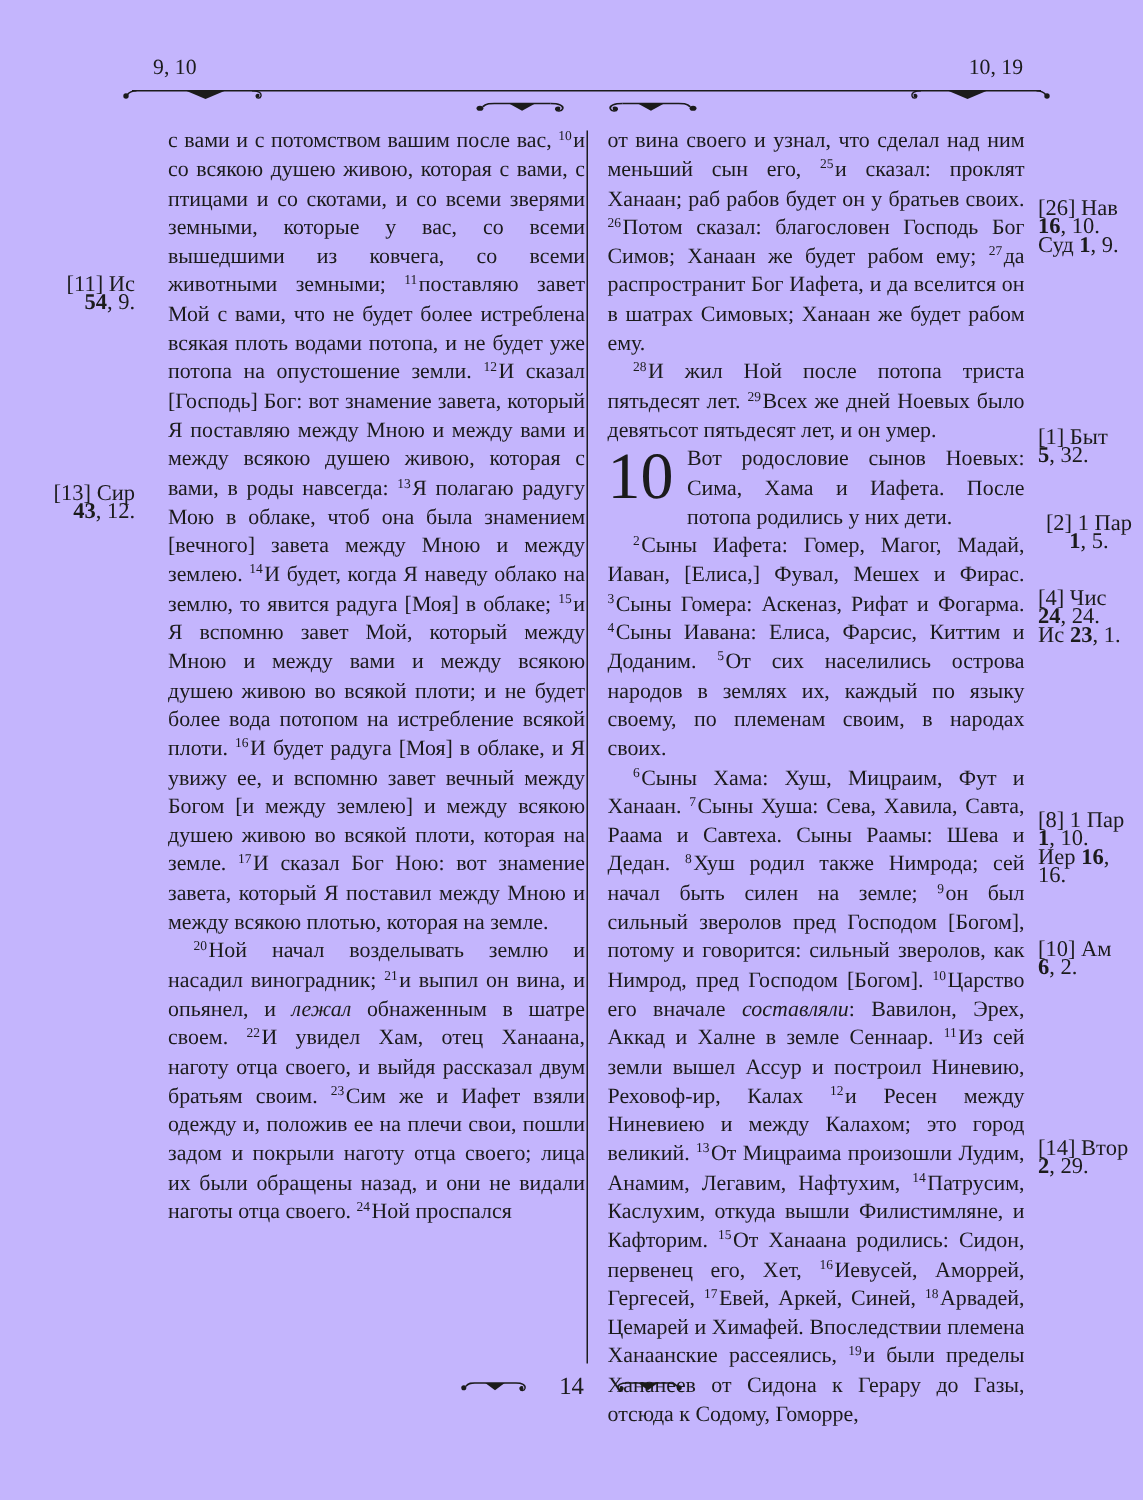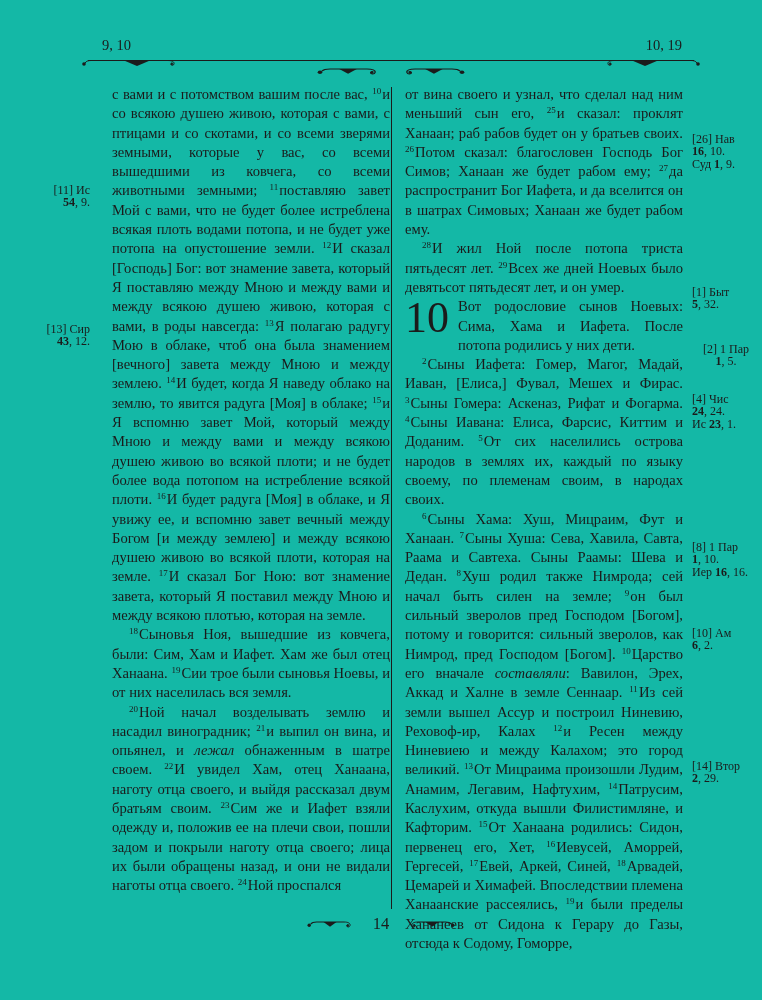--- a/index.html
+++ b/index.html
@@ -1,18 +1,18 @@
 <!DOCTYPE html>
 <html lang="ru"><head>
 <meta charset="utf-8">
 <style>
   html,body { margin:0; padding:0; background:#e8e8e4; }
   .page {
     position:relative; width:762px; height:1000px; margin:0 auto;
-    background:#14b8a6; color:#1b1b1b; overflow:hidden;
+    background:#c4b5fd; color:#1b1b1b; overflow:hidden;
     font-family:"Liberation Serif", serif;
   }
   
   .hdr-left  { position:absolute; left:102px; top:37px; font-size:14.5px; }
   .hdr-right { position:absolute; right:80px; top:37px; font-size:14.5px;margin-left:32px; }
   .hdr-title { position:absolute; left:0; right:0; top:34px; text-align:center;
                font-size:16px; font-weight:700; letter-spacing:5px; }
   .hdr-rule  { position:absolute; left:80px; top:56px; }
   
   .main { position:absolute; left:0; top:85px; width:762px; height:835px; }
@@ -20,21 +20,21 @@
               font-size:14.6px; line-height:19.3px; }
   .col-left  { left:100px;margin-left:12px; }
   .col-right { left:405px; }
   .divider { position:absolute; left:391px; top:2px; width:1px; height:822px; background:#1c1c1c; }
   p.para { margin:0; }
   p.para.indent { text-indent:17px; }
   sup.vnum { font-size:9px; line-height:0; vertical-align:baseline;
              position:relative; top:-5px; margin-right:1px; }
   .chapter-num { float:left; font-size:44px; line-height:36px; padding:3px 9px 0 0; }
   
-  .notes { position:absolute; top:0; height:835px; font-size:12px; line-height:12.4px; }
+  .notes { position:absolute; top:0; height:835px; font-size:15px; line-height:12.4px; }
   .notes-left  { left:26px;  width:64px; text-align:right; }
   .notes-right { left:692px; width:68px; text-align:left; }
   .margin-note { position:absolute; width:100%; }
   
   .footer { position:absolute; left:0; right:0; top:914px; display:flex;
             align-items:center; justify-content:center; gap:16px; }
   .page-num { font-size:16.5px; }
   svg .ink { fill:#1b1b1b; }
   svg .stroke { stroke:#1b1b1b; fill:none; }
 </style>
@@ -78,21 +78,20 @@
           <div class="note-line"><span>[11] Ис</span></div>
           <div class="note-line"><b>54</b><span>, 9.</span></div>
         </div>
         <div class="margin-note" style="top: 238px;">
           <div class="note-line"><span>[13] Сир</span></div>
           <div class="note-line"><b>43</b><span>, 12.</span></div>
         </div>
       </div>
     <div class="text-col col-left">
         <p class="para"><span>с вами и с потомством вашим после вас, </span><sup class="vnum">10</sup><span>и со всякою душею живою, которая с вами, с птицами и со скотами, и со всеми зверями земными, которые у вас, со всеми вышедшими из ковчега, со всеми животными земными; </span><sup class="vnum">11</sup><span>поставляю завет Мой с вами, что не будет более истреблена всякая плоть водами потопа, и не будет уже потопа на опустошение земли. </span><sup class="vnum">12</sup><span>И сказал [Господь] Бог: вот знамение завета, который Я поставляю между Мною и между вами и между всякою душею живою, которая с вами, в роды навсегда: </span><sup class="vnum">13</sup><span>Я полагаю радугу Мою в облаке, чтоб она была знамением [вечного] завета между Мною и между землею. </span><sup class="vnum">14</sup><span>И будет, когда Я наведу облако на землю, то явится радуга [Моя] в облаке; </span><sup class="vnum">15</sup><span>и Я вспомню завет Мой, который между Мною и между вами и между всякою душею живою во всякой плоти; и не будет более вода потопом на истребление всякой плоти. </span><sup class="vnum">16</sup><span>И будет радуга [Моя] в облаке, и Я увижу ее, и вспомню завет вечный между Богом [и между землею] и между всякою душею живою во всякой плоти, которая на земле. </span><sup class="vnum">17</sup><span>И сказал Бог Ною: вот знамение завета, который Я поставил между Мною и между всякою плотью, которая на земле.</span></p>
-        <p class="para indent"><sup class="vnum">18</sup><span>Сыновья Ноя, вышедшие из ковчега, были: Сим, Хам и Иафет. Хам же был отец Ханаана. </span><sup class="vnum">19</sup><span>Сии трое были сыновья Ноевы, и от них населилась вся земля.</span></p>
         <p class="para indent"><sup class="vnum">20</sup><span>Ной начал возделывать землю и насадил виноградник; </span><sup class="vnum">21</sup><span>и выпил он вина, и опьянел, и </span><i>лежал</i><span> обнаженным в шатре своем. </span><sup class="vnum">22</sup><span>И увидел Хам, отец Ханаана, наготу отца своего, и выйдя рассказал двум братьям своим. </span><sup class="vnum">23</sup><span>Сим же и Иафет взяли одежду и, положив ее на плечи свои, пошли задом и покрыли наготу отца своего; лица их были обращены назад, и они не видали наготы отца своего. </span><sup class="vnum">24</sup><span>Ной проспался</span></p>
       </div>
     <div class="divider"></div>
     <div class="text-col col-right">
         <p class="para"><span>от вина своего и узнал, что сделал над ним меньший сын его, </span><sup class="vnum">25</sup><span>и сказал: проклят Ханаан; раб рабов будет он у братьев своих. </span><sup class="vnum">26</sup><span>Потом сказал: благословен Господь Бог Симов; Ханаан же будет рабом ему; </span><sup class="vnum">27</sup><span>да распространит Бог Иафета, и да вселится он в шатрах Симовых; Ханаан же будет рабом ему.</span></p>
         <p class="para indent"><sup class="vnum">28</sup><span>И жил Ной после потопа триста пятьдесят лет. </span><sup class="vnum">29</sup><span>Всех же дней Ноевых было девятьсот пятьдесят лет, и он умер.</span></p>
         <p class="para"><span class="chapter-num">10</span><span>Вот родословие сынов Ноевых: Сима, Хама и Иафета. После потопа родились у них дети.</span></p>
         <p class="para indent"><sup class="vnum">2</sup><span>Сыны Иафета: Гомер, Магог, Мадай, Иаван, [Елиса,] Фувал, Мешех и Фирас. </span><sup class="vnum">3</sup><span>Сыны Гомера: Аскеназ, Рифат и Фогарма. </span><sup class="vnum">4</sup><span>Сыны Иавана: Елиса, Фарсис, Киттим и Доданим. </span><sup class="vnum">5</sup><span>От сих населились острова народов в землях их, каждый по языку своему, по племенам своим, в народах своих.</span></p>
         <p class="para indent"><sup class="vnum">6</sup><span>Сыны Хама: Хуш, Мицраим, Фут и Ханаан. </span><sup class="vnum">7</sup><span>Сыны Хуша: Сева, Хавила, Савта, Раама и Савтеха. Сыны Раамы: Шева и Дедан. </span><sup class="vnum">8</sup><span>Хуш родил также Нимрода; сей начал быть силен на земле; </span><sup class="vnum">9</sup><span>он был сильный зверолов пред Господом [Богом], потому и говорится: сильный зверолов, как Нимрод, пред Господом [Богом]. </span><sup class="vnum">10</sup><span>Царство его вначале </span><i>составляли</i><span>: Вавилон, Эрех, Аккад и Халне в земле Сеннаар. </span><sup class="vnum">11</sup><span>Из сей земли вышел Ассур и построил Ниневию, Реховоф-ир, Калах </span><sup class="vnum">12</sup><span>и Ресен между Ниневиею и между Калахом; это город великий. </span><sup class="vnum">13</sup><span>От Мицраима произошли Лудим, Анамим, Легавим, Нафтухим, </span><sup class="vnum">14</sup><span>Патрусим, Каслухим, откуда вышли Филистимляне, и Кафторим. </span><sup class="vnum">15</sup><span>От Ханаана родились: Сидон, первенец его, Хет, </span><sup class="vnum">16</sup><span>Иевусей, Аморрей, Гергесей, </span><sup class="vnum">17</sup><span>Евей, Аркей, Синей, </span><sup class="vnum">18</sup><span>Арвадей, Цемарей и Химафей. Впоследствии племена Ханаанские рассеялись, </span><sup class="vnum">19</sup><span>и были пределы Хананеев от Сидона к Герару до Газы, отсюда к Содому, Гоморре,</span></p>
       </div>

